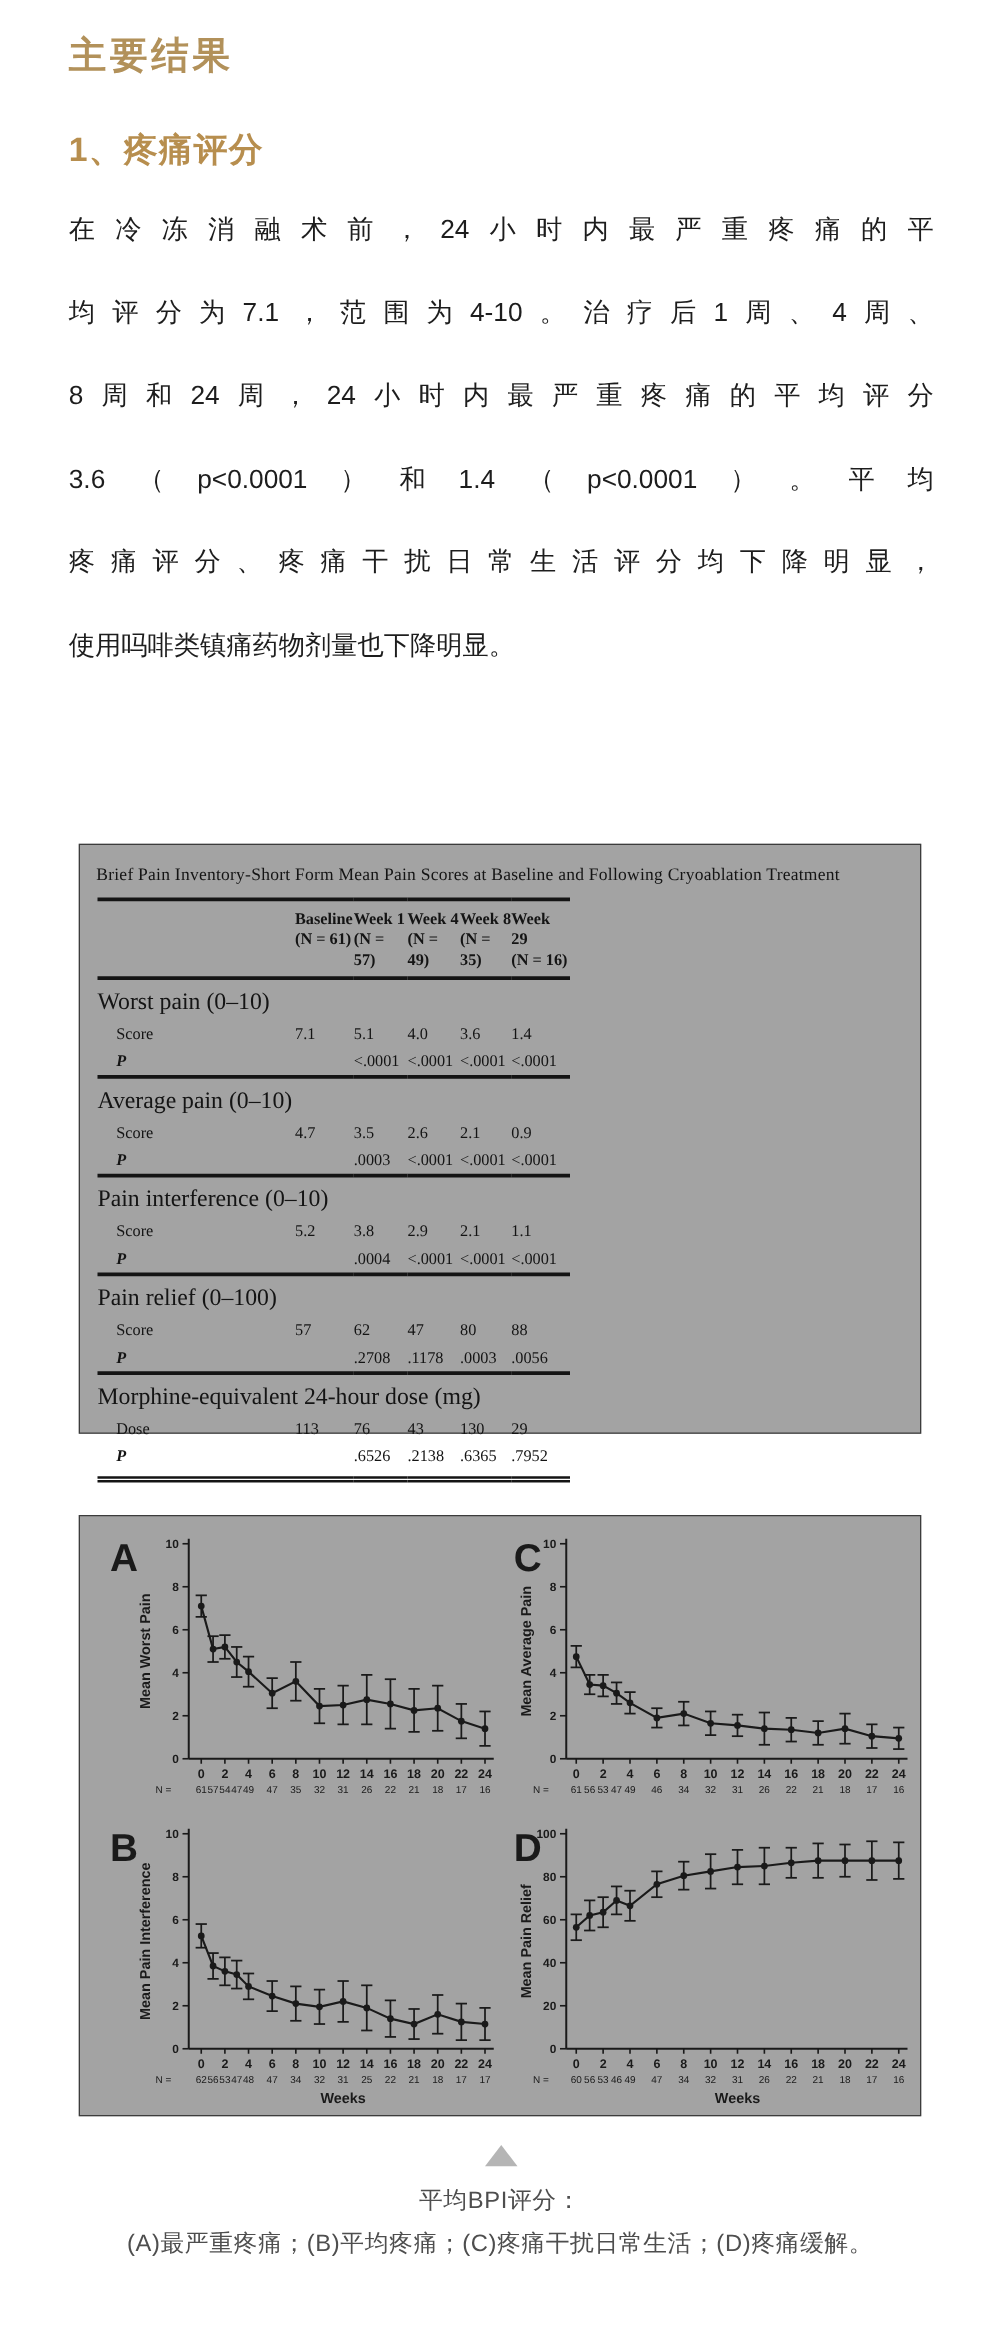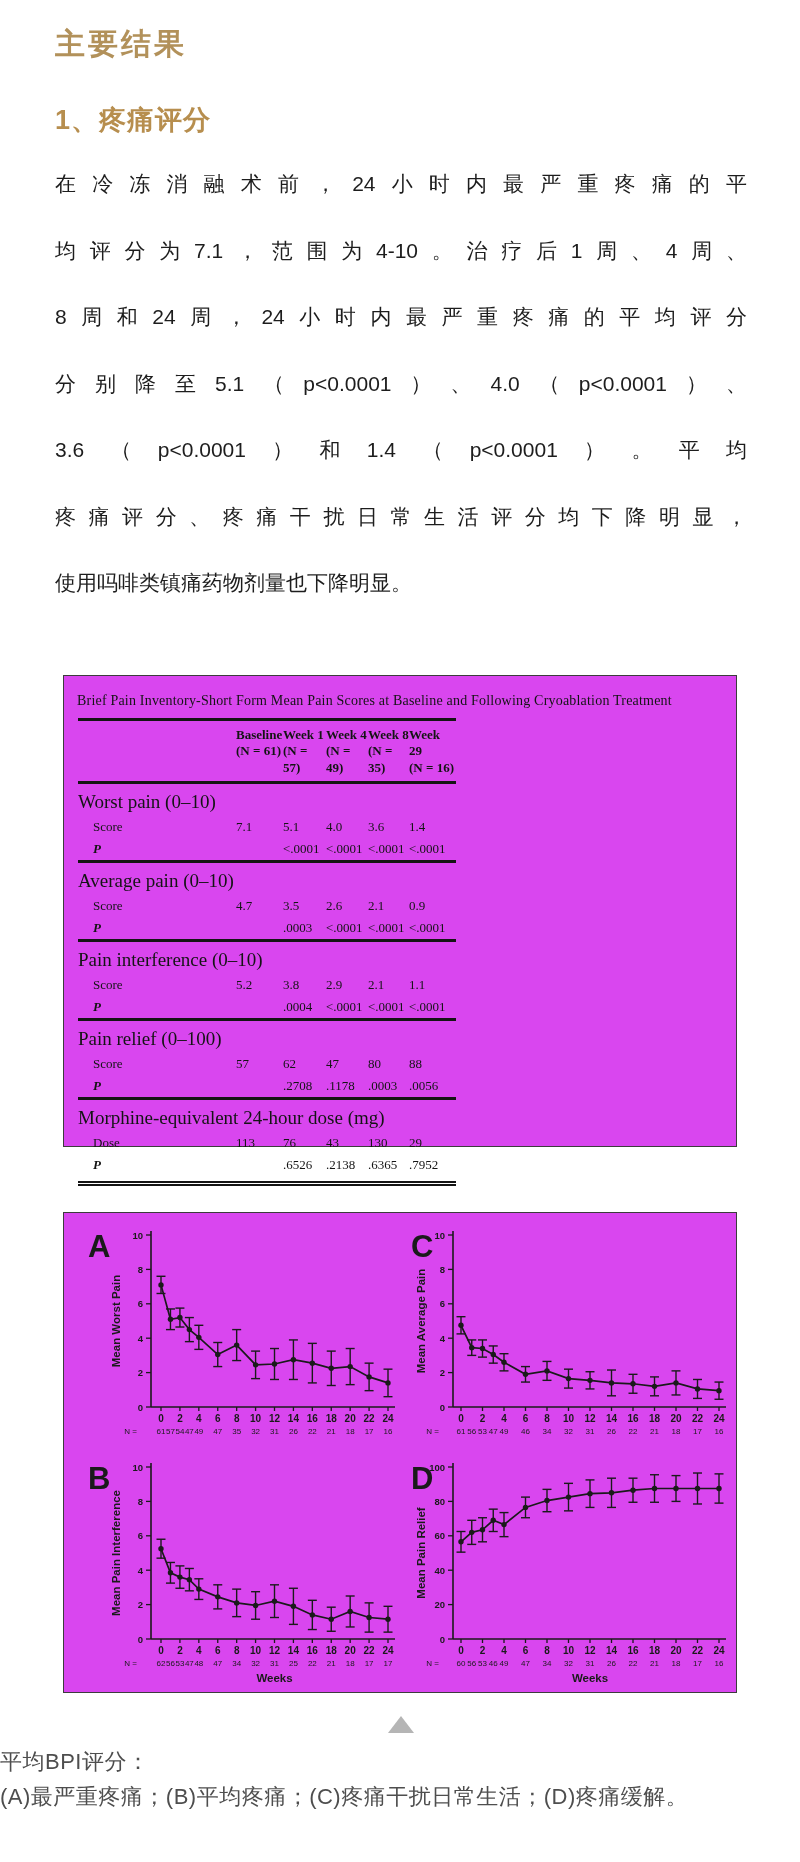--- a/index.html
+++ b/index.html
@@ -22,21 +22,21 @@
     font-weight:700;font-size:27px;color:var(--gold2);letter-spacing:1px;
   }
   #paragraph{
     position:absolute;left:55px;top:151px;width:692px;
     font-size:21px;line-height:66.5px;color:var(--body);
   }
   .para-line{text-align:justify;text-align-last:justify;text-justify:inter-character;}
   .para-line.last{text-align-last:left;}
 
   .panel-box{
-    position:absolute;left:63px;width:674px;background:#d946ef;
+    position:absolute;left:63px;width:674px;background:#a3a3a3;
     border:1px solid #3c3c3c;
   }
   #table-box{top:675px;height:472px;}
   .table-title{
     padding:17px 13px 9px 13px;
     font-family:"Liberation Serif",serif;font-size:14px;color:var(--ink);
     white-space:nowrap;letter-spacing:.2px;
   }
   table.bpi{
     margin-left:14px;border-collapse:collapse;table-layout:fixed;
@@ -56,37 +56,36 @@
   .chart-panel{position:relative;overflow:visible;}
   .chart-panel svg{display:block;overflow:visible;}
   svg text{fill:var(--chart-ink);font-family:"Liberation Sans",sans-serif;}
 
   #triangle{
     position:absolute;left:388px;top:1716px;width:0;height:0;
     border-left:13px solid transparent;border-right:13px solid transparent;
     border-bottom:17px solid var(--tri);
   }
   .caption{
-    position:absolute;left:0;width:800px;
-    font-size:22px;color:var(--cap);letter-spacing:.5px;
+    position:absolute;left:0;width:800px;text-align:center;
+    font-size:19px;color:var(--cap);letter-spacing:.5px;
   }
   #caption-line1{top:1747px;}
   #caption-line2{top:1782px;}
 </style>
 </head>
 <body>
 
 <h1 id="main-heading">主要结果</h1>
 <h2 id="section-heading">1、疼痛评分</h2>
 
 <div id="paragraph">
     <div class="para-line">在冷冻消融术前，24小时内最严重疼痛的平</div>
     <div class="para-line">均评分为7.1，范围为4-10。治疗后1周、4周、</div>
     <div class="para-line">8周和24周，24小时内最严重疼痛的平均评分</div>
-    <div class="para-line">分别降至5.1（p&lt;0.0001）、4.0（p&lt;0.0001）、</div>
     <div class="para-line">3.6（p&lt;0.0001）和1.4（p&lt;0.0001）。平均</div>
     <div class="para-line">疼痛评分、疼痛干扰日常生活评分均下降明显，</div>
     <div class="para-line last">使用吗啡类镇痛药物剂量也下降明显。</div>
   </div>
 
 <div id="table-box" class="panel-box">
   <div class="table-title">Brief Pain Inventory-Short Form Mean Pain Scores at Baseline and Following Cryoablation Treatment</div>
   <table class="bpi">
     <thead>
         <tr>

